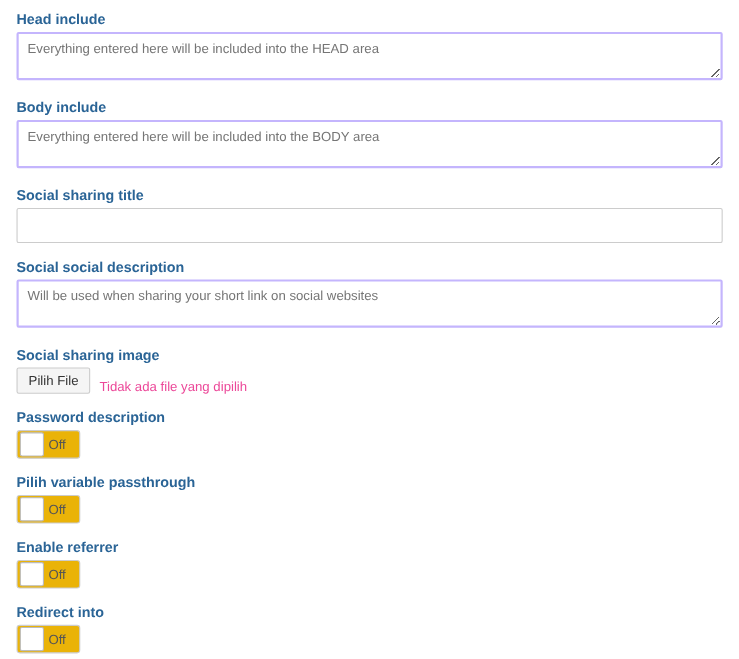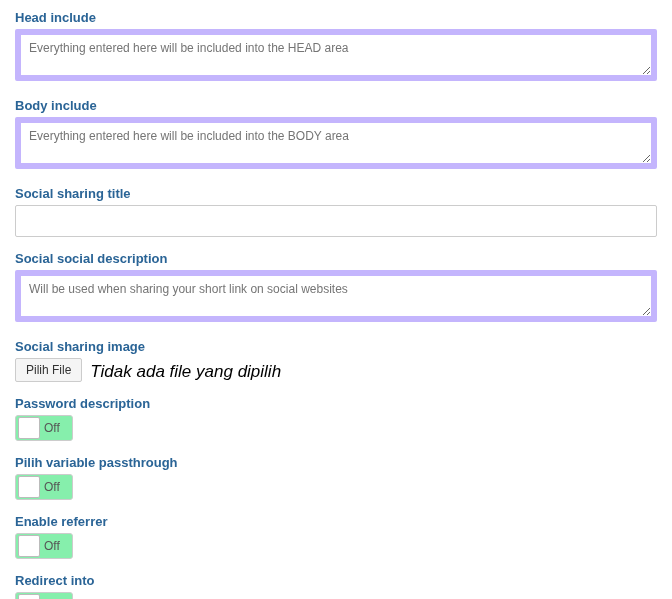--- a/index.html
+++ b/index.html
@@ -14,21 +14,21 @@
       margin-bottom: 14px;
     }
     .field-label {
       font-size: 13px;
       font-weight: bold;
       color: #2a6496;
       margin-bottom: 4px;
     }
     .field-textarea {
       width: 100%;
-      border: 6px solid #c4b5fd;
+      border: 2px solid #c4b5fd;
       border-radius: 2px;
       padding: 6px 8px;
       font-size: 12px;
       color: #999;
       resize: vertical;
       min-height: 34px;
       outline: none;
     }
     .field-input {
       width: 100%;
@@ -48,37 +48,36 @@
     .file-btn {
       border: 1px solid #ccc;
       background: #f5f5f5;
       padding: 4px 10px;
       font-size: 12px;
       cursor: pointer;
       border-radius: 2px;
       color: #333;
     }
     .file-no-selected {
-      font-size: 17px;
-      color: #000000;
-      font-style: italic;
+      font-size: 12px;
+      color: #ec4899;
     }
     .toggle-row {
       display: flex;
       align-items: center;
       gap: 0;
     }
     .toggle-switch {
       display: flex;
       align-items: center;
       width: 58px;
       height: 26px;
       border: 1px solid #ccc;
       border-radius: 3px;
-      background: #86efac;
+      background: #eab308;
       cursor: pointer;
       overflow: hidden;
     }
     .toggle-knob {
       width: 22px;
       height: 22px;
       background: #fff;
       border: 1px solid #bbb;
       border-radius: 2px;
       margin: 2px;

